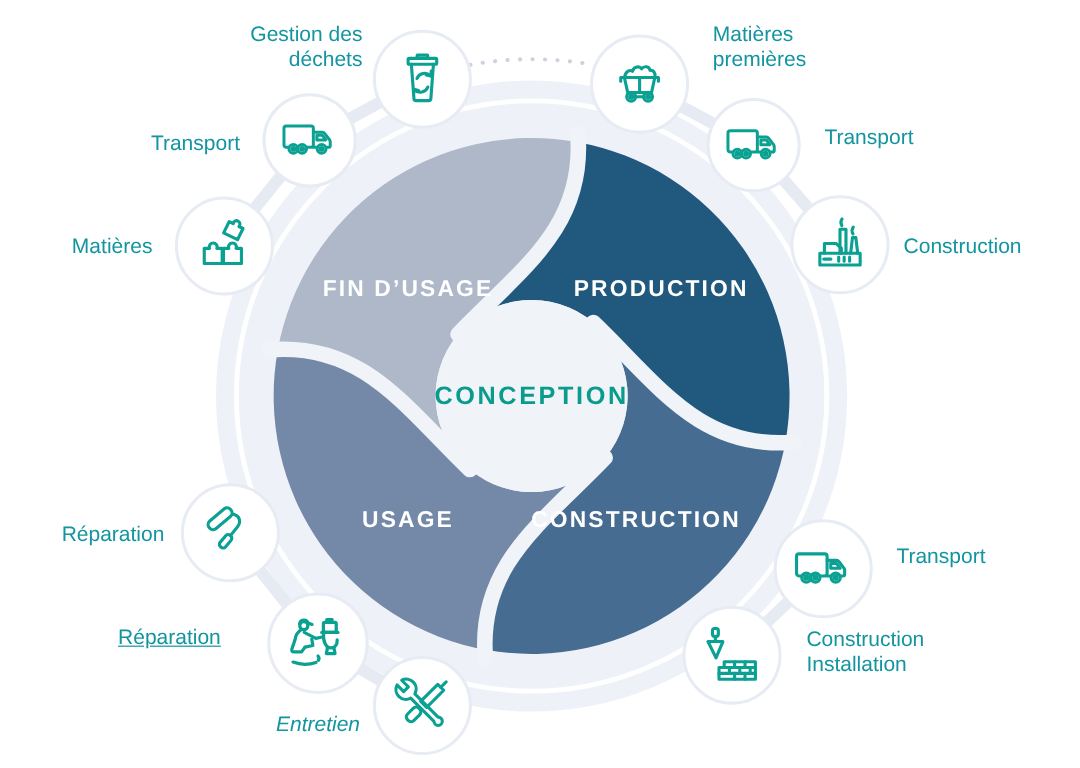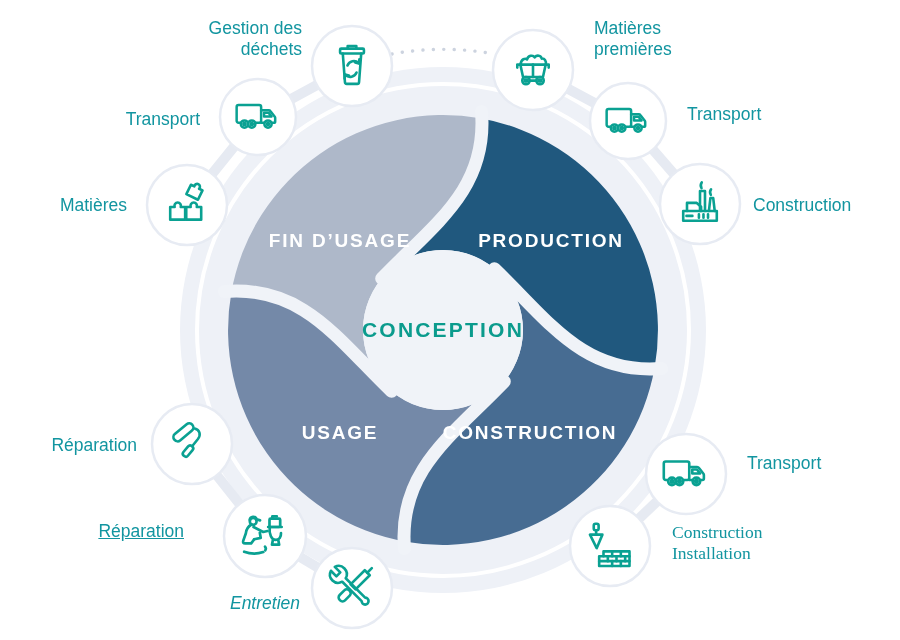--- a/index.html
+++ b/index.html
@@ -185,20 +185,20 @@
     <circle class="node-circle" cx="258" cy="117" r="38"></circle>
     <use class="icon" href="#i-truck" x="233" y="92" width="50" height="50"></use>
   </g>
 </svg>
 
 <div class="lbl r" style="right:598px;top:18px;width:125px;">Gestion des déchets</div>
 <div class="lbl" style="left:594px;top:18px;width:95px;">Matières premières</div>
 <div class="lbl" style="left:687px;top:104px;">Transport</div>
 <div class="lbl" style="left:753px;top:195px;">Construction</div>
 <div class="lbl" style="left:747px;top:453px;">Transport</div>
-<div class="lbl" style="left:672px;top:522px;width:120px;font-family:Liberation Serif, serif;">Construction Installation</div>
+<div class="lbl" style="left:672px;top:522px;width:120px;">Construction Installation</div>
 <div class="lbl r" style="right:600px;top:593px;width:110px;font-style:italic;">Entretien</div>
 <div class="lbl r" style="right:716px;top:521px;width:110px;text-decoration:underline;">Réparation</div>
 <div class="lbl r" style="right:763px;top:435px;width:110px;">Réparation</div>
 <div class="lbl r" style="right:773px;top:195px;width:110px;">Matières</div>
 <div class="lbl r" style="right:700px;top:109px;width:110px;">Transport</div>
 
 </div>
 
 </body></html>

